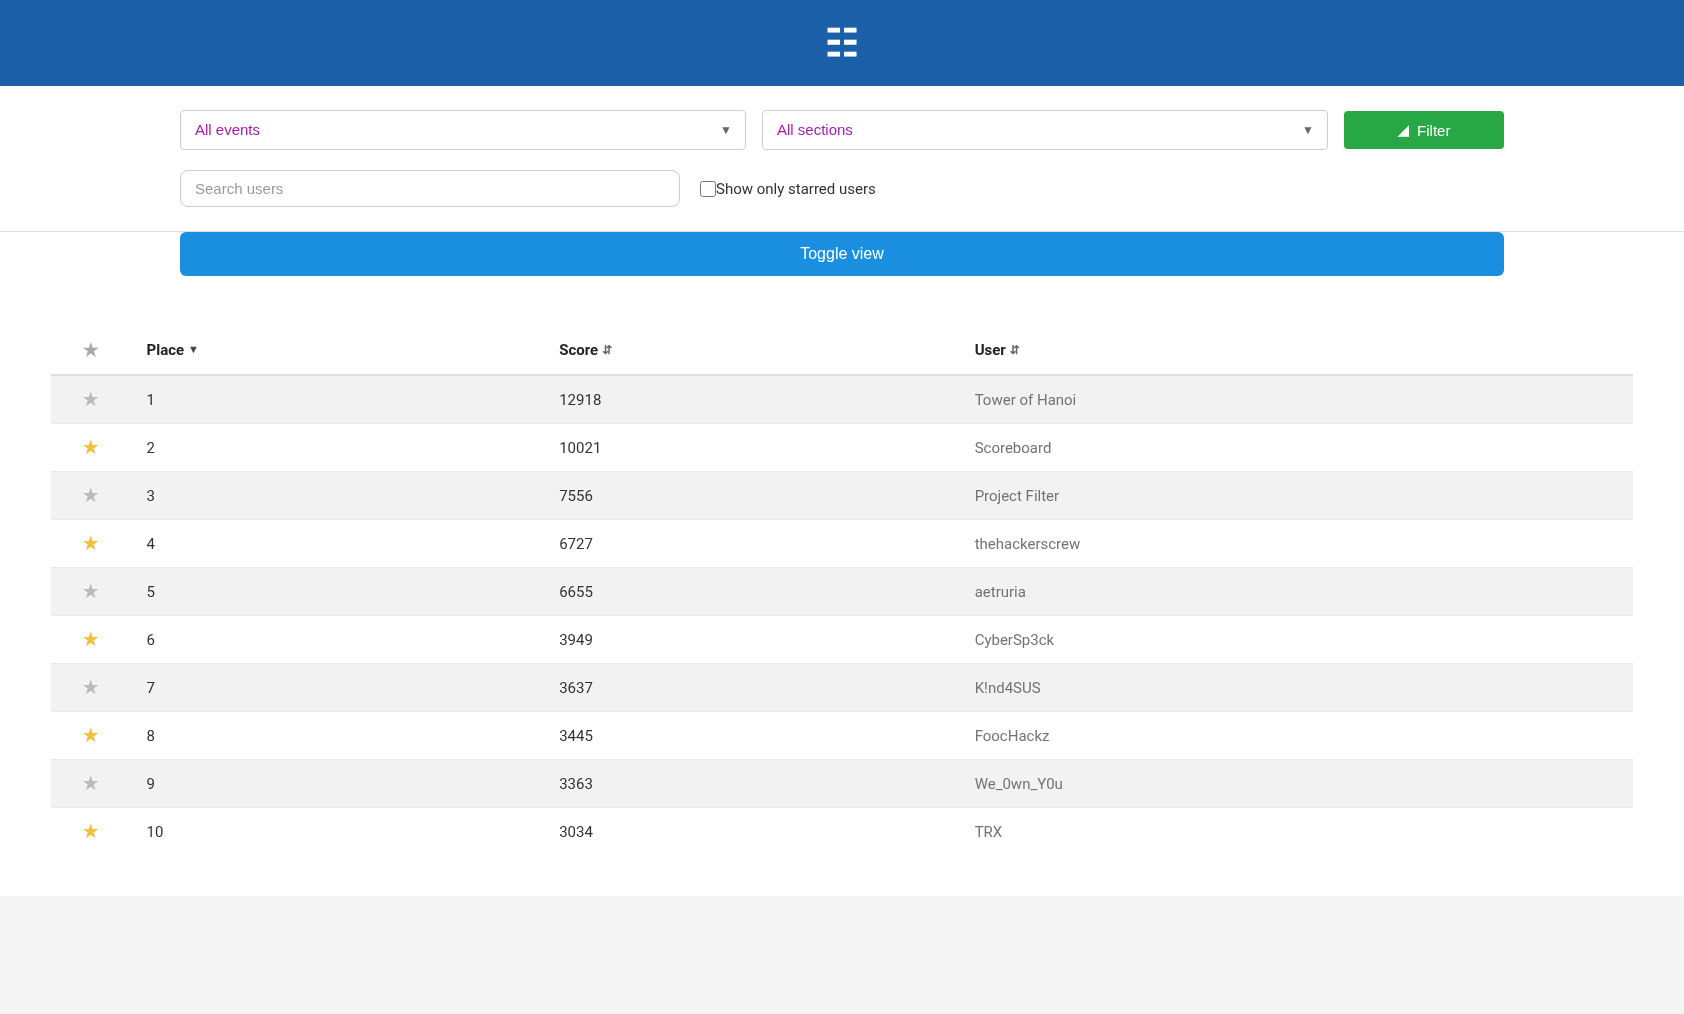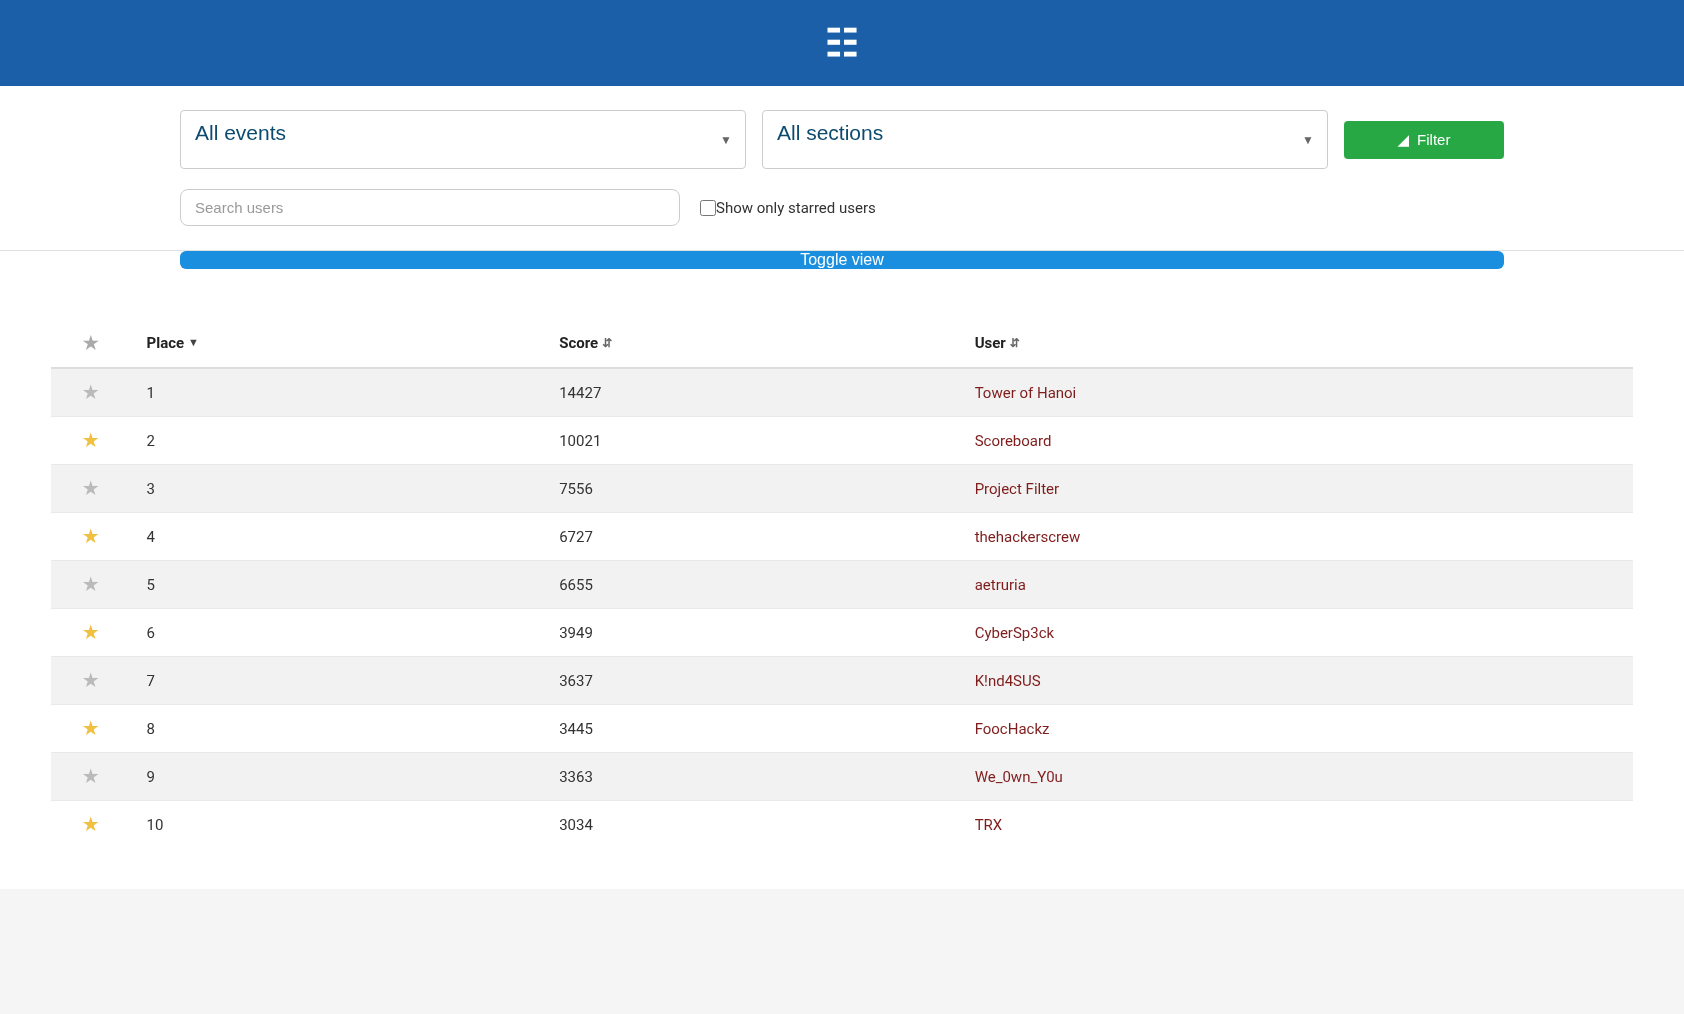--- a/index.html
+++ b/index.html
@@ -37,28 +37,28 @@
       gap: 16px;
       align-items: center;
       margin-bottom: 20px;
     }
     .select-wrapper {
       position: relative;
       flex: 1;
     }
     .select-wrapper select {
       width: 100%;
-      padding: 10px 40px 24px 14px;
+      padding: 10px 40px 11px 14px;
       border: 1px solid #ccc;
       border-radius: 4px;
-      font-size: 21px;
+      font-size: 15px;
       appearance: none;
       background: white;
       cursor: pointer;
-      color: #0c4a6e;
+      color: #a21caf;
     }
     .select-arrow {
       position: absolute;
       right: 14px;
       top: 50%;
       transform: translateY(-50%);
       pointer-events: none;
       color: #666;
       font-size: 12px;
     }
@@ -110,21 +110,21 @@
     .toggle-section {
       background: white;
       padding: 0 180px 28px;
     }
     .toggle-button {
       display: block;
       width: 100%;
       background: #1a8fe0;
       color: white;
       border: none;
-      padding: 0;
+      padding: 13px;
       border-radius: 6px;
       font-size: 16px;
       cursor: pointer;
       text-align: center;
     }
 
     
     .table-section {
       background: white;
       padding: 20px 50px 40px;
@@ -171,21 +171,21 @@
     }
     .star-icon {
       color: #bbb;
       font-size: 20px;
       cursor: pointer;
       line-height: 1;
     }
     .star-icon.starred { color: #f0c040; }
 
     .user-link {
-      color: #7f1d1d;
+      color: #737373;
       text-decoration: none;
       cursor: pointer;
       text-align: center;
     }
   </style>
 </head>
 <body>
 
 <div class="header">
   <div class="header-title">
@@ -255,21 +255,21 @@
             <span>User</span>
             <span class="sort-icon">⇵</span>
           </span>
         </th>
       </tr>
     </thead>
     <tbody id="table-body">
     <tr>
           <td class="star-cell"><span class="star-icon">★</span></td>
           <td>1</td>
-          <td>14427</td>
+          <td>12918</td>
           <td><a class="user-link" href="#">Tower of Hanoi</a></td>
         </tr>
         <tr>
           <td class="star-cell"><span class="star-icon starred">★</span></td>
           <td>2</td>
           <td>10021</td>
           <td><a class="user-link" href="#">Scoreboard</a></td>
         </tr>
         <tr>
           <td class="star-cell"><span class="star-icon">★</span></td>

